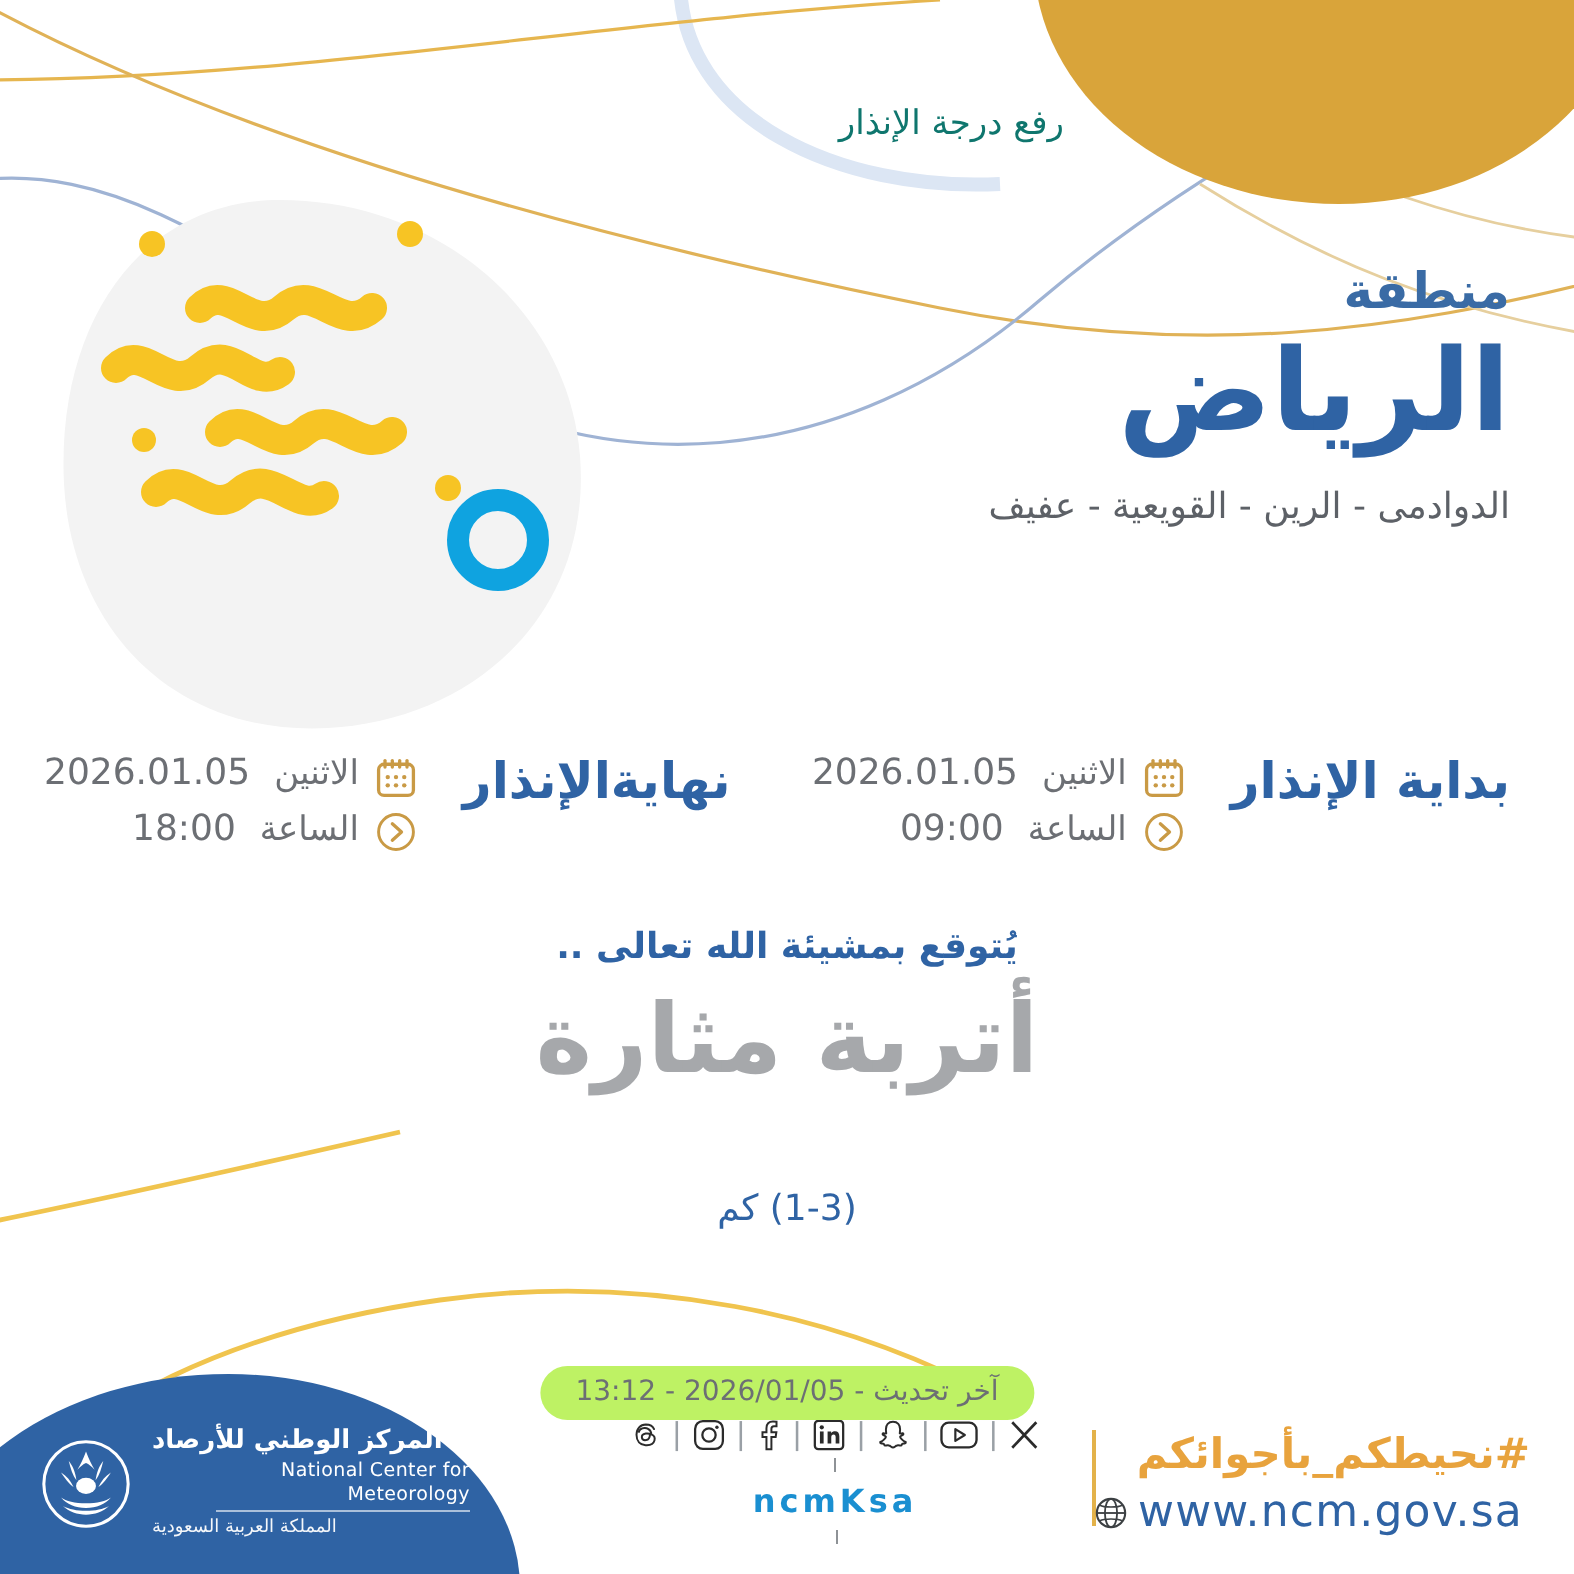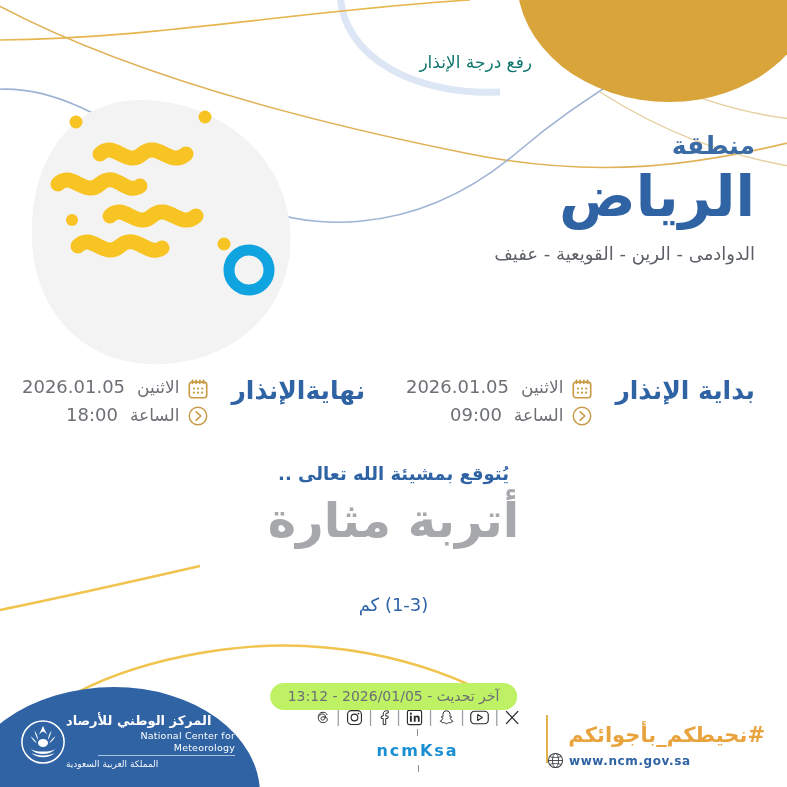--- a/index.html
+++ b/index.html
@@ -211,21 +211,21 @@
     border-radius: 55% 52% 0 0 / 92% 88% 0 0;
     z-index: 2;
   }
   .footer-logo {
     position: absolute;
     left: 20px; bottom: 16px;
     width: 215px; height: 58px;
     display: flex;
     flex-direction: row-reverse;
     align-items: center;
-    gap: 0;
+    gap: 10px;
     z-index: 4;
   }
   .logo-emblem {
     width: 46px; height: 46px;
     flex: 0 0 46px;
   }
   .logo-text {
     display: flex;
     flex-direction: column;
     align-items: flex-end;
@@ -306,21 +306,21 @@
     font-size: 21px;
     font-weight: bold;
     color: #e8a33d;
     direction: rtl;
     white-space: nowrap;
   }
   .website-row {
     display: flex; flex-direction: row-reverse; align-items: center; gap: 5px;
   }
   .website-text {
-    font-size: 12px; font-weight: bold; color: #2f63a4;
+    font-size: 22px; font-weight: normal; color: #2f63a4;
     letter-spacing: 0.6px; direction: ltr;
   }
   .globe-icon { width: 17px; height: 17px; flex: 0 0 17px; }
 </style>
 </head>
 <body>
 
 <div id="poster">
 
   <svg class="bg-svg" viewBox="0 0 787 787" xmlns="http://www.w3.org/2000/svg">

